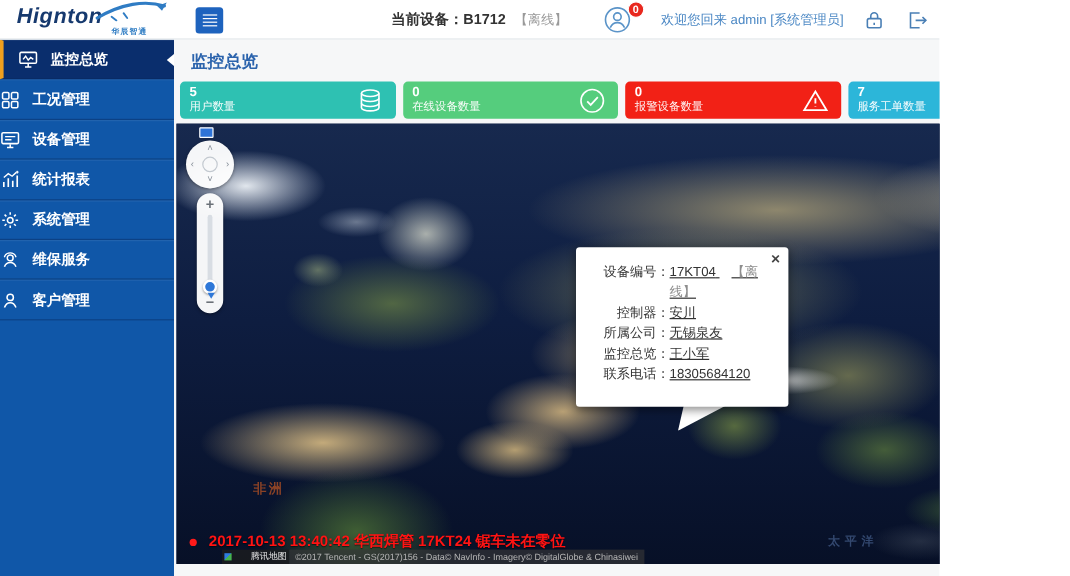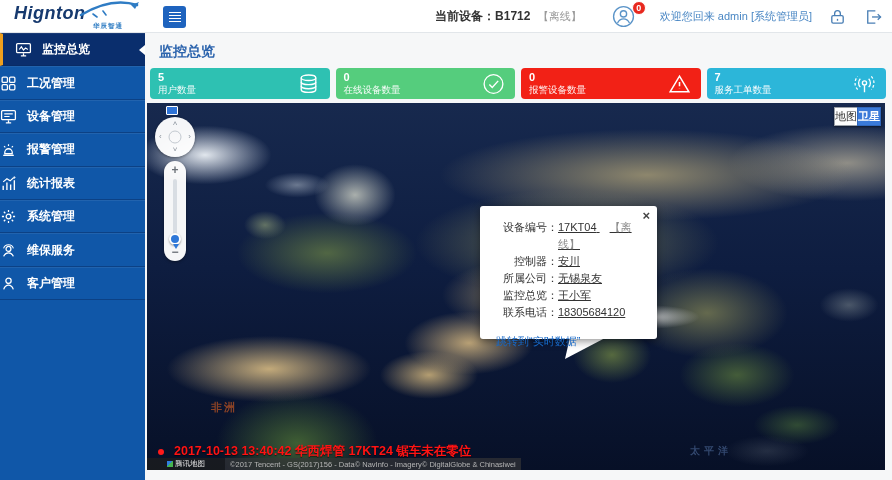--- a/index.html
+++ b/index.html
@@ -1,17 +1,17 @@
 <!DOCTYPE html>
 <html><head>
 <meta charset="utf-8">
 <style>
   * { margin:0; padding:0; box-sizing:border-box; }
   body { font-family:"Liberation Sans","DejaVu Sans",sans-serif; background:#fff; }
-  .app { position:relative; width:892px; height:480px; overflow:hidden; background:#fff; }
+  .app { position:relative; width:783px; height:480px; overflow:hidden; background:#fff; }
 
   
   .topbar { position:absolute; top:0; left:0; right:0; height:33px; background:#fff;
             border-bottom:1px solid #e2e6ea; z-index:30; }
   .logo { position:absolute; left:14px; top:3px; width:135px; }
   .logo .brand { font-style:italic; font-weight:900; font-size:18px; color:#16396e; letter-spacing:.5px; }
   .logo .swoosh { position:absolute; top:-3px; right:8px; }
   .logo .tagline { position:absolute; right:26px; top:19px; font-size:6.5px; color:#2e7cc3; letter-spacing:1px; font-weight:bold; }
   .hamburger { position:absolute; left:163px; top:6px; width:23px; height:22px; background:#1e63be;
                border-radius:3px; display:flex; align-items:center; justify-content:center; cursor:pointer; }
@@ -115,21 +115,21 @@
   .popup .pclose { position:absolute; top:2px; right:7px; font-size:13px; font-weight:bold; color:#444; cursor:pointer; }
   .ptail { position:absolute; left:418px; top:235px; width:40px; height:21px; background:#fff; z-index:4;
            clip-path:polygon(12% 0, 100% 0, 0 100%); filter:drop-shadow(0 2px 2px rgba(0,0,0,.3)); }
 
   
   .alert-dot { position:absolute; left:11px; top:346px; width:6px; height:6px; background:#ff1a1a; border-radius:50%; }
   .alert-txt { position:absolute; left:27px; top:340px; font-size:12.5px; font-weight:bold; color:#ff1313;
                text-shadow:0 1px 1px rgba(0,0,0,.6); white-space:nowrap; }
   .attrib { position:absolute; left:0; bottom:0; display:flex; align-items:stretch; height:12px; }
   .attrib .alogo { background:rgba(30,30,30,.75); color:#e8e8e8; font-size:7.5px; display:flex; align-items:center;
-                   padding:0 20px; gap:2px; cursor:pointer; }
+                   padding:0 2px; gap:16px; cursor:pointer;margin-left:38px; }
   .attrib .alogo .sq { width:6px; height:6px; background:linear-gradient(135deg,#2f7de0 50%,#46b450 50%); }
   .attrib .atext { background:rgba(55,55,55,.65); color:#b5b5b5; font-size:7.5px; display:flex; align-items:center; padding:0 5px; }
 </style>
 </head>
 <body>
 
 <div class="app">
 
   <div class="topbar">
     <div class="logo">
@@ -210,30 +210,20 @@
     </div>
     <div class="nav-item">
       <span class="nic">
         <svg width="17" height="17" viewBox="0 0 16 16">
             <rect x="1.5" y="2.5" width="13" height="8.5" rx="1" fill="none" stroke="#fff" stroke-width="1.2"></rect>
             <path d="M4 5.5h8M4 8h5" stroke="#fff" stroke-width="1.1"></path>
             <path d="M8 11.5V14M5.5 14h5" stroke="#fff" stroke-width="1.2"></path>
           </svg>
       </span>
       <span>设备管理</span>
-    </div>
-    <div class="nav-item">
-      <span class="nic">
-        <svg width="17" height="17" viewBox="0 0 16 16">
-            <path d="M4.5 10.8a3.5 3.5 0 017 0V12h-7z" fill="none" stroke="#fff" stroke-width="1.2"></path>
-            <path d="M3 13.5h10" stroke="#fff" stroke-width="1.2"></path>
-            <path d="M8 3v1.8M3.8 4.8l1.2 1.2M12.2 4.8L11 6" stroke="#fff" stroke-width="1.1"></path>
-          </svg>
-      </span>
-      <span>报警管理</span>
     </div>
     <div class="nav-item">
       <span class="nic">
         <svg width="17" height="17" viewBox="0 0 16 16">
             <path d="M3 14V10M6.5 14V7M10 14V9M13.5 14V5" stroke="#fff" stroke-width="1.3"></path>
             <path d="M3 6.5l3.5-3 3 2 3.5-3.2" fill="none" stroke="#fff" stroke-width="1.1"></path>
             <path d="M13 1.5l1 .8-.8 1" fill="none" stroke="#fff" stroke-width="1.1"></path>
           </svg>
       </span>
       <span>统计报表</span>
@@ -362,21 +352,20 @@
           <span class="pval">无锡泉友</span>
         </div>
         <div class="prow">
           <span class="plab">监控总览：</span>
           <span class="pval">王小军</span>
         </div>
         <div class="prow">
           <span class="plab">联系电话：</span>
           <span class="pval">18305684120</span>
         </div>
-        <div class="plink">跳转到“实时数据”</div>
       </div>
       <div class="ptail"></div>
 
       <span class="alert-dot"></span>
       <span class="alert-txt">2017-10-13 13:40:42 华西焊管 17KT24 锯车未在零位</span>
 
       <div class="attrib">
         <span class="alogo">
           <span class="sq"></span>
           <span>腾讯地图</span>

